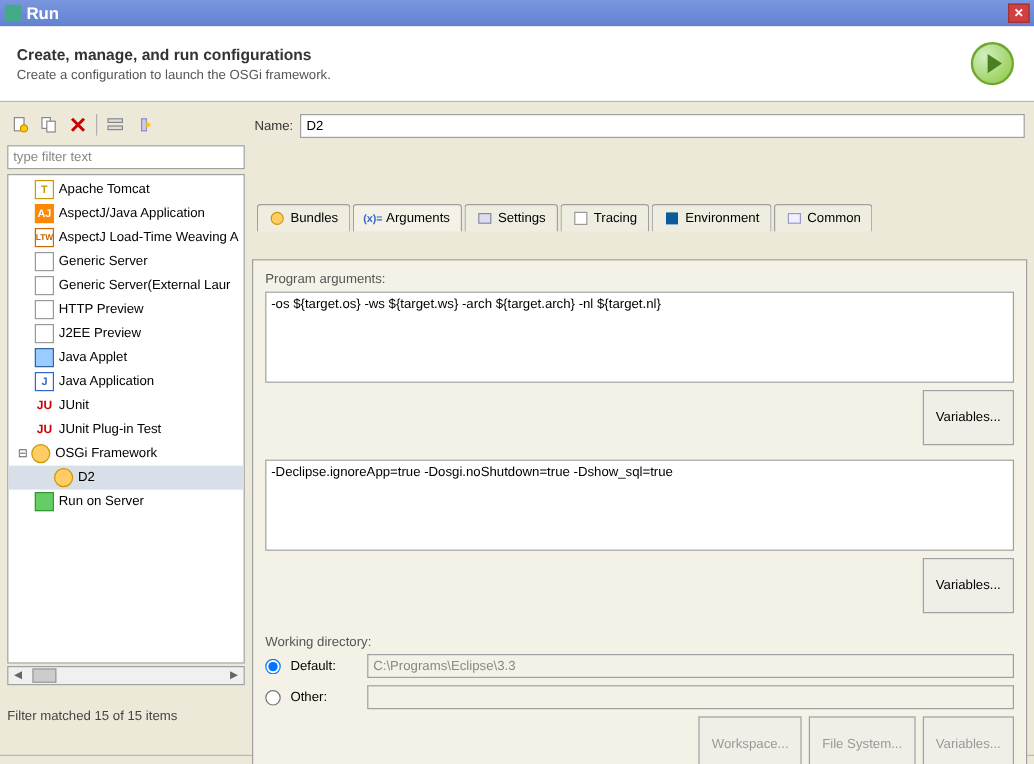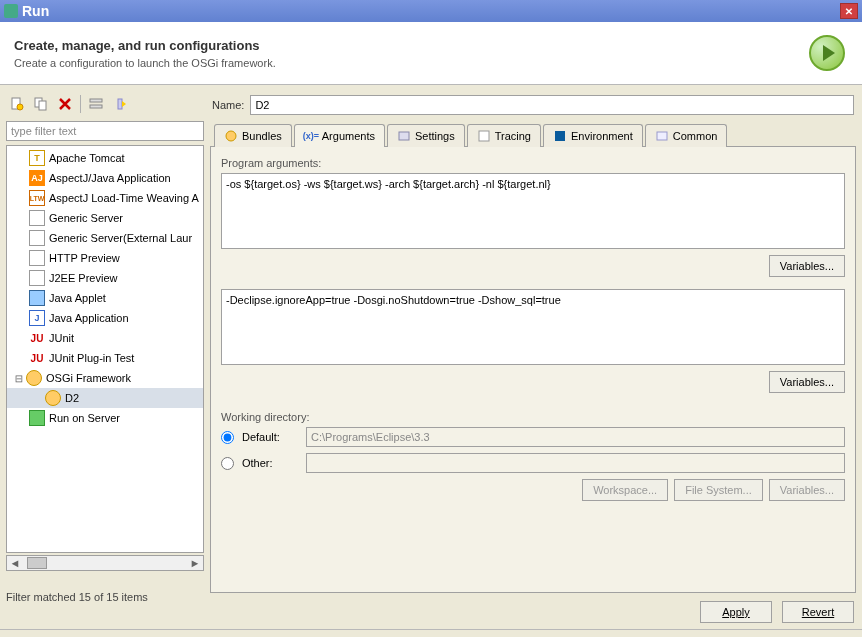--- a/index.html
+++ b/index.html
@@ -31,35 +31,35 @@
 .tree-item.nested { padding-left: 22px; }
 .tree-item.nested2 { padding-left: 38px; }
 .tree-item.selected { background: #d8dfe8; }
 .twisty { width: 12px; height: 12px; display:flex; align-items:center; justify-content:center; font-size:10px; color:#666; margin-right:1px; }
 .cfg-icon { width: 16px; height: 16px; margin-right: 4px; flex-shrink:0; display:flex; align-items:center; justify-content:center; font-size:9px; font-weight:bold; }
 .scroll-row { display:flex; align-items:center; border:1px solid #a0a0a0; background:#f0f0f0; height:16px; margin-top:2px; }
 .scroll-arrow { width:16px; text-align:center; color:#666; }
 .scroll-thumb { width:20px; height:12px; background:#ccc; border:1px solid #999; margin-left:4px; }
 .filter-status { padding: 20px 0; color: #444; }
 
-.right-panel { flex: 1; display: flex; flex-direction: column; }
+.right-panel { flex: 1; display: flex; flex-direction: column; gap: 35px; }
 .name-row { display: flex; align-items: center; padding: 4px 2px 8px; gap: 6px; }
 .name-row label { color: #333; }
 .name-input { flex: 1; border: 1px solid #a0a0a0; background: white; padding: 3px 4px; font-size: 11px; font-family: inherit; }
 
 .tabs { display: flex; margin-left: 4px; }
-.tab { padding: 4px 9px; border: 1px solid #a0a0a0; background: #efece0; border-bottom: none; margin-right: 2px; display: flex; align-items: center; gap: 4px; border-radius: 3px 3px 0 0; position:relative; top:1px; }
+.tab { padding: 4px 9px; border: 1px solid #a0a0a0; background: #efece0; border-bottom: none; margin-right: 2px; display: flex; align-items: center; gap: 4px; border-radius: 3px 3px 0 0; position:relative; top:12px; }
 .tab.active { background: #f4f2e7; z-index:2; }
 .tab-ic { width: 14px; height: 14px; display:flex; align-items:center; justify-content:center; }
 
 .tab-body { flex: 1; border: 1px solid #a0a0a0; background: #f4f2e7; padding: 10px; display:flex; flex-direction:column; }
 .section-label { color: #555; margin-bottom: 4px; }
 .ta { width: 100%; height: 76px; border: 1px solid #a0a0a0; background: white; padding: 4px; font-family: inherit; font-size: 11px; resize: none; }
 .btn-row { display: flex; justify-content: flex-end; margin: 6px 0 12px; gap: 6px; }
-.btn { border: 1px solid #a0a0a0; background: #f0efe7; padding: 4px 10px; font-size: 11px; font-family: inherit; cursor: pointer; min-width:72px; }
+.btn { border: 1px solid #a0a0a0; background: #f0efe7; padding: 16px 10px; font-size: 11px; font-family: inherit; cursor: pointer; min-width:72px; }
 .btn:disabled { color: #999; }
 
 .wd-group { border-top: none; padding-top: 6px; }
 .wd-row { display: flex; align-items: center; margin-bottom: 6px; gap: 8px; }
 .wd-row input[type=radio] { margin-left: 0; }
 .wd-label { width: 56px; }
 .wd-input { flex: 1; border: 1px solid #a0a0a0; padding: 3px 4px; font-size: 11px; font-family: inherit; }
 .wd-input[disabled] { background: #f4f2e7; color: #888; }
 
 .bottom-btns { display: flex; justify-content: flex-end; gap: 10px; padding: 8px 2px 0; text-decoration: underline; }

